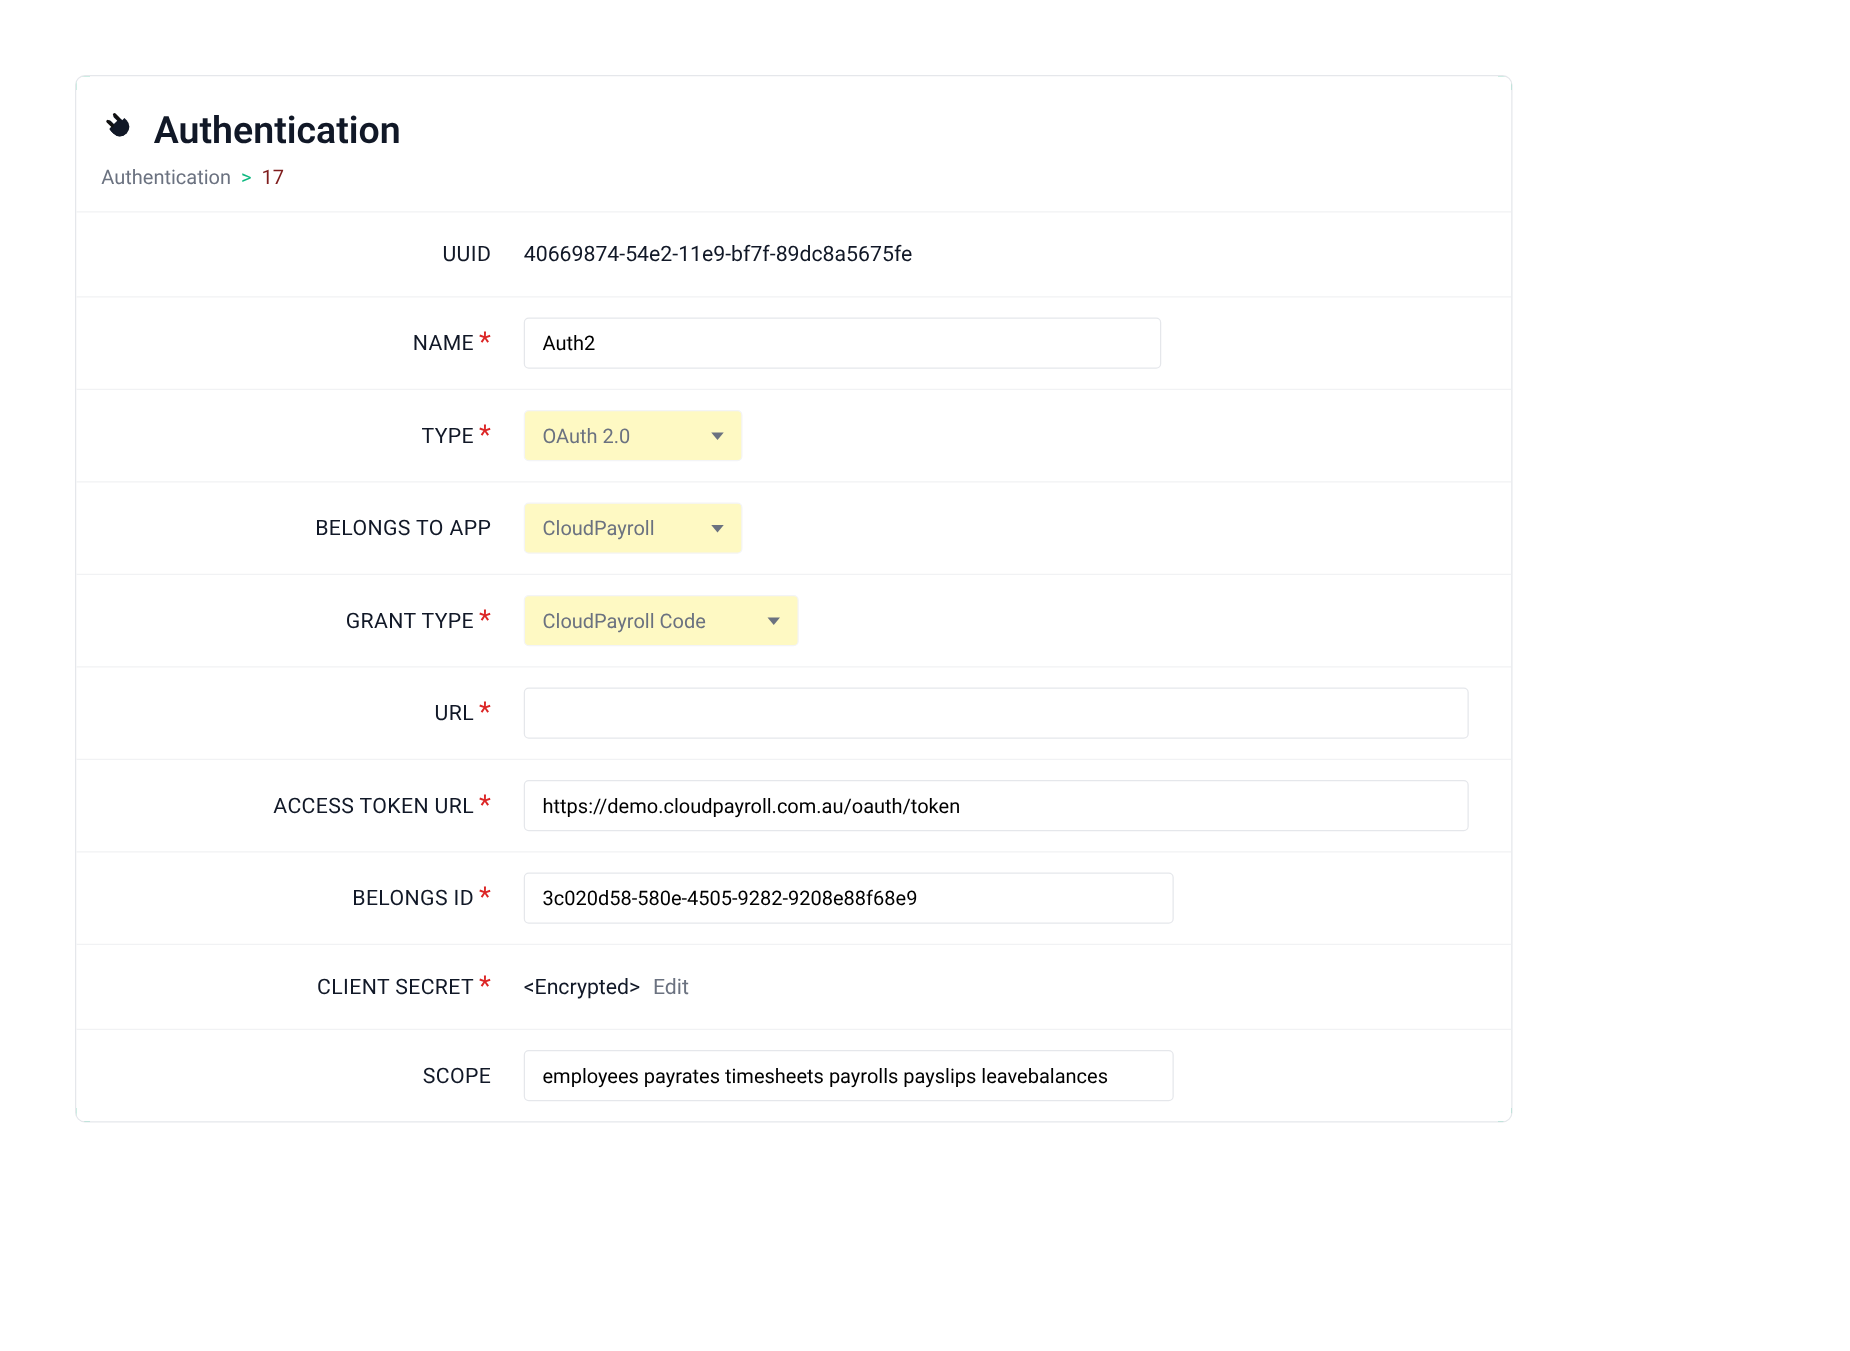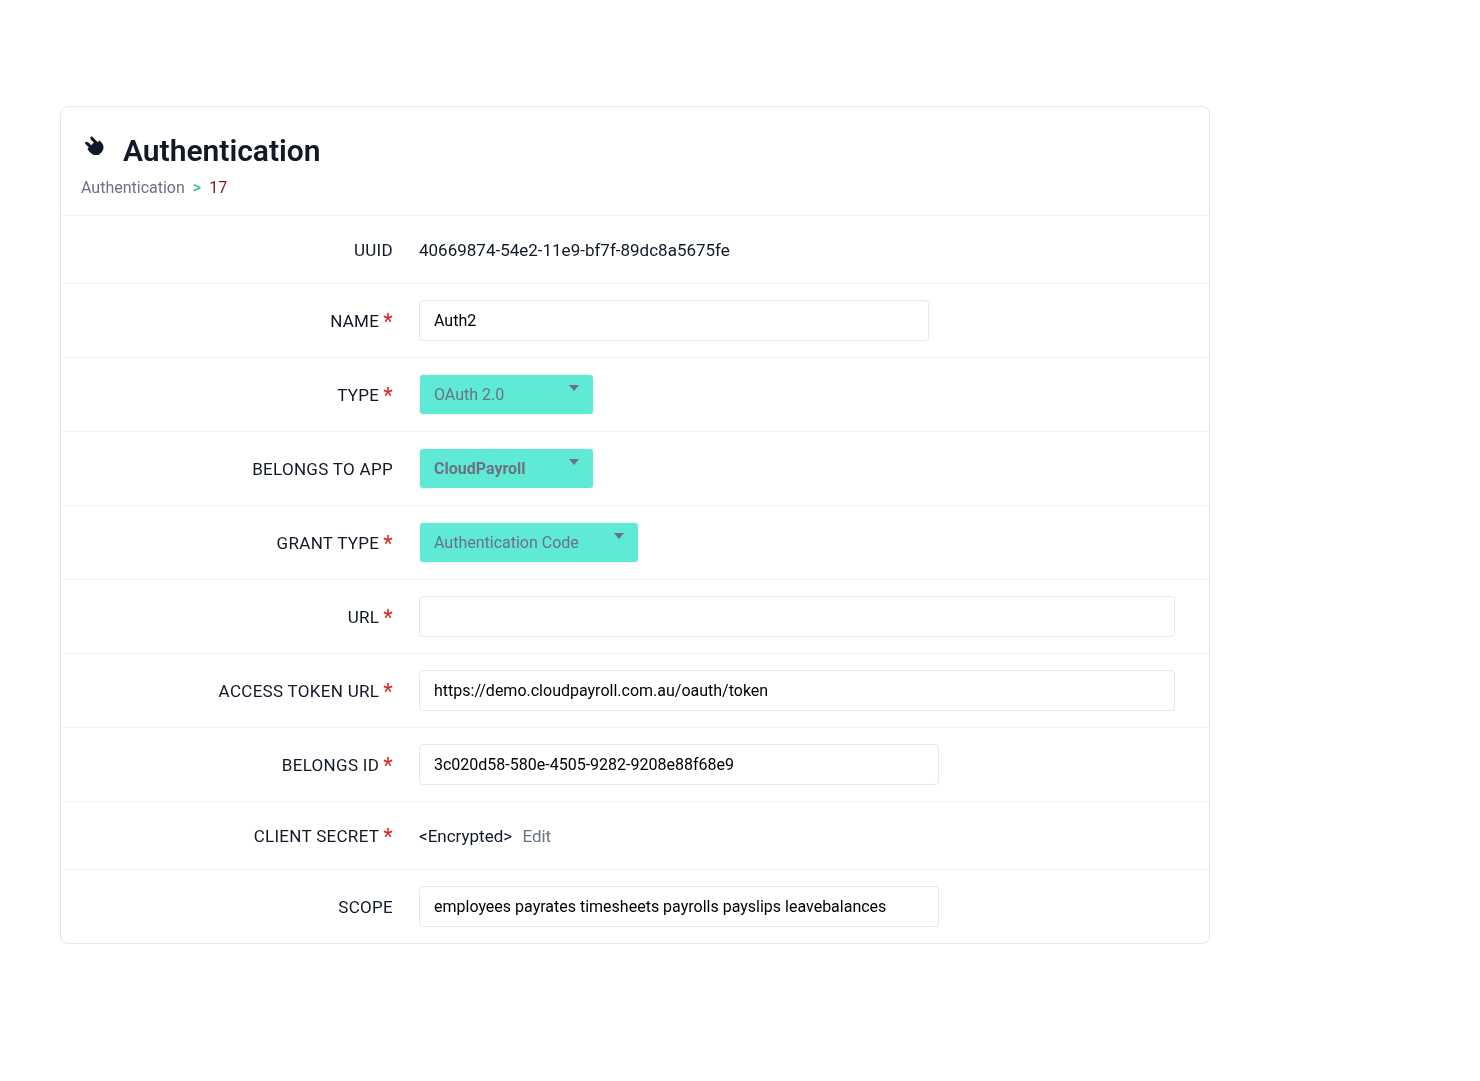--- a/index.html
+++ b/index.html
@@ -8,21 +8,20 @@
     background: #fff;
     padding: 60px;
   }
   .card {
     position: relative;
     border: 1px solid #e5e7eb;
     border-radius: 8px;
     padding: 20px 0 0 0;
     width: 1150px;
     overflow: hidden;
-    margin-top: 46px;
   }
   .corner {
     position: absolute;
     width: 14px;
     height: 14px;
     border: 3px solid #10b981;
   }
   .corner.tl { top: -3px; left: -3px; border-right: none; border-bottom: none; border-top-left-radius: 8px; }
   .corner.tr { top: -3px; right: -3px; border-left: none; border-bottom: none; border-top-right-radius: 8px; }
   .corner.bl { bottom: -3px; left: -3px; border-right: none; border-top: none; border-bottom-left-radius: 8px; }
@@ -88,33 +87,33 @@
     color: #000000;
     font-family: inherit;
     outline: none;
     background: #fff;
   }
   .text-input.w-med { width: 510px; }
   .text-input.w-lg { width: 756px; }
   .text-input.w-sm { width: 520px; }
   .select-box {
     display: inline-flex;
-    align-items: flex-start;
+    align-items: center;
     justify-content: space-between;
     border: 1px solid #f3f4f6;
-    background: #5eead4;
+    background: #fef9c3;
     border-radius: 4px;
     padding: 10px 14px;
     font-size: 16px;
     color: #6b7280;
     cursor: pointer;
     gap: 28px;
   }
   .select-box.w1 { min-width: 175px; }
-  .select-box.w2 { min-width: 175px; font-weight: bold; }
+  .select-box.w2 { min-width: 175px; }
   .select-box.w3 { min-width: 220px; }
   .caret {
     width: 0; height: 0;
     border-left: 5px solid transparent;
     border-right: 5px solid transparent;
     border-top: 6px solid #6b7280;
   }
   .static-text { color: #111827; }
   .edit-link {
     color: #6b7280;
@@ -185,21 +184,21 @@
       </div>
     </div>
   </div>
 
   <div class="form-row">
     <div class="form-label">
       <span>GRANT TYPE</span><span class="req">*</span>
     </div>
     <div class="form-value">
       <div class="select-box w3">
-        <span>Authentication Code</span>
+        <span>CloudPayroll Code</span>
         <span class="caret"></span>
       </div>
     </div>
   </div>
 
   <div class="form-row">
     <div class="form-label">
       <span>URL</span><span class="req">*</span>
     </div>
     <div class="form-value">

